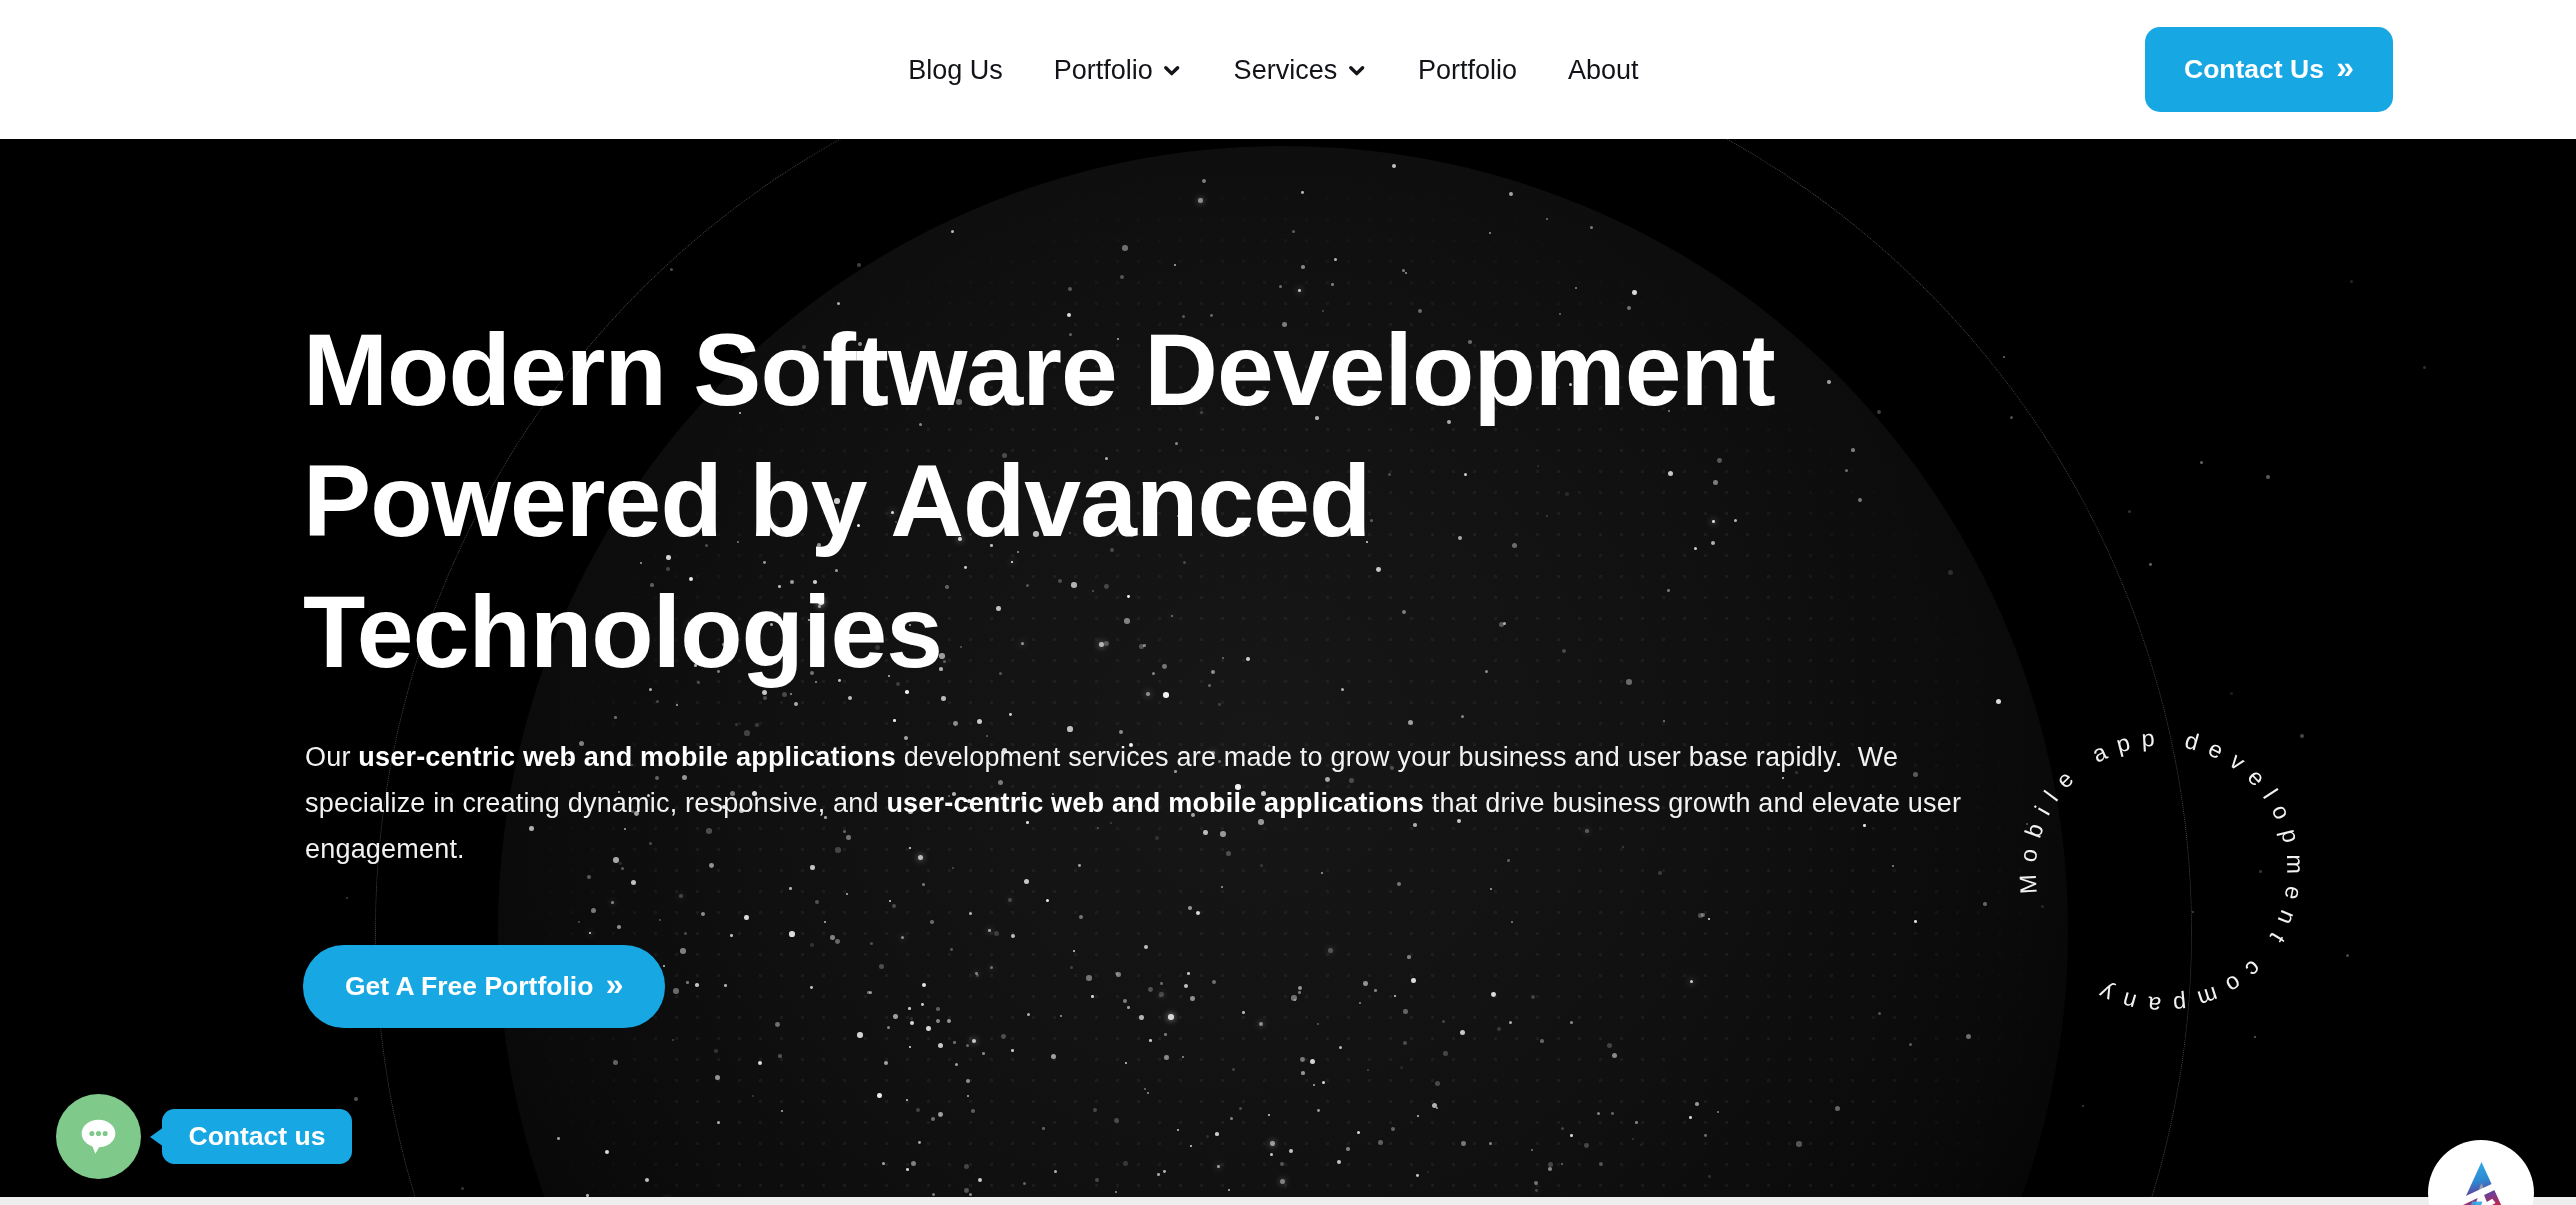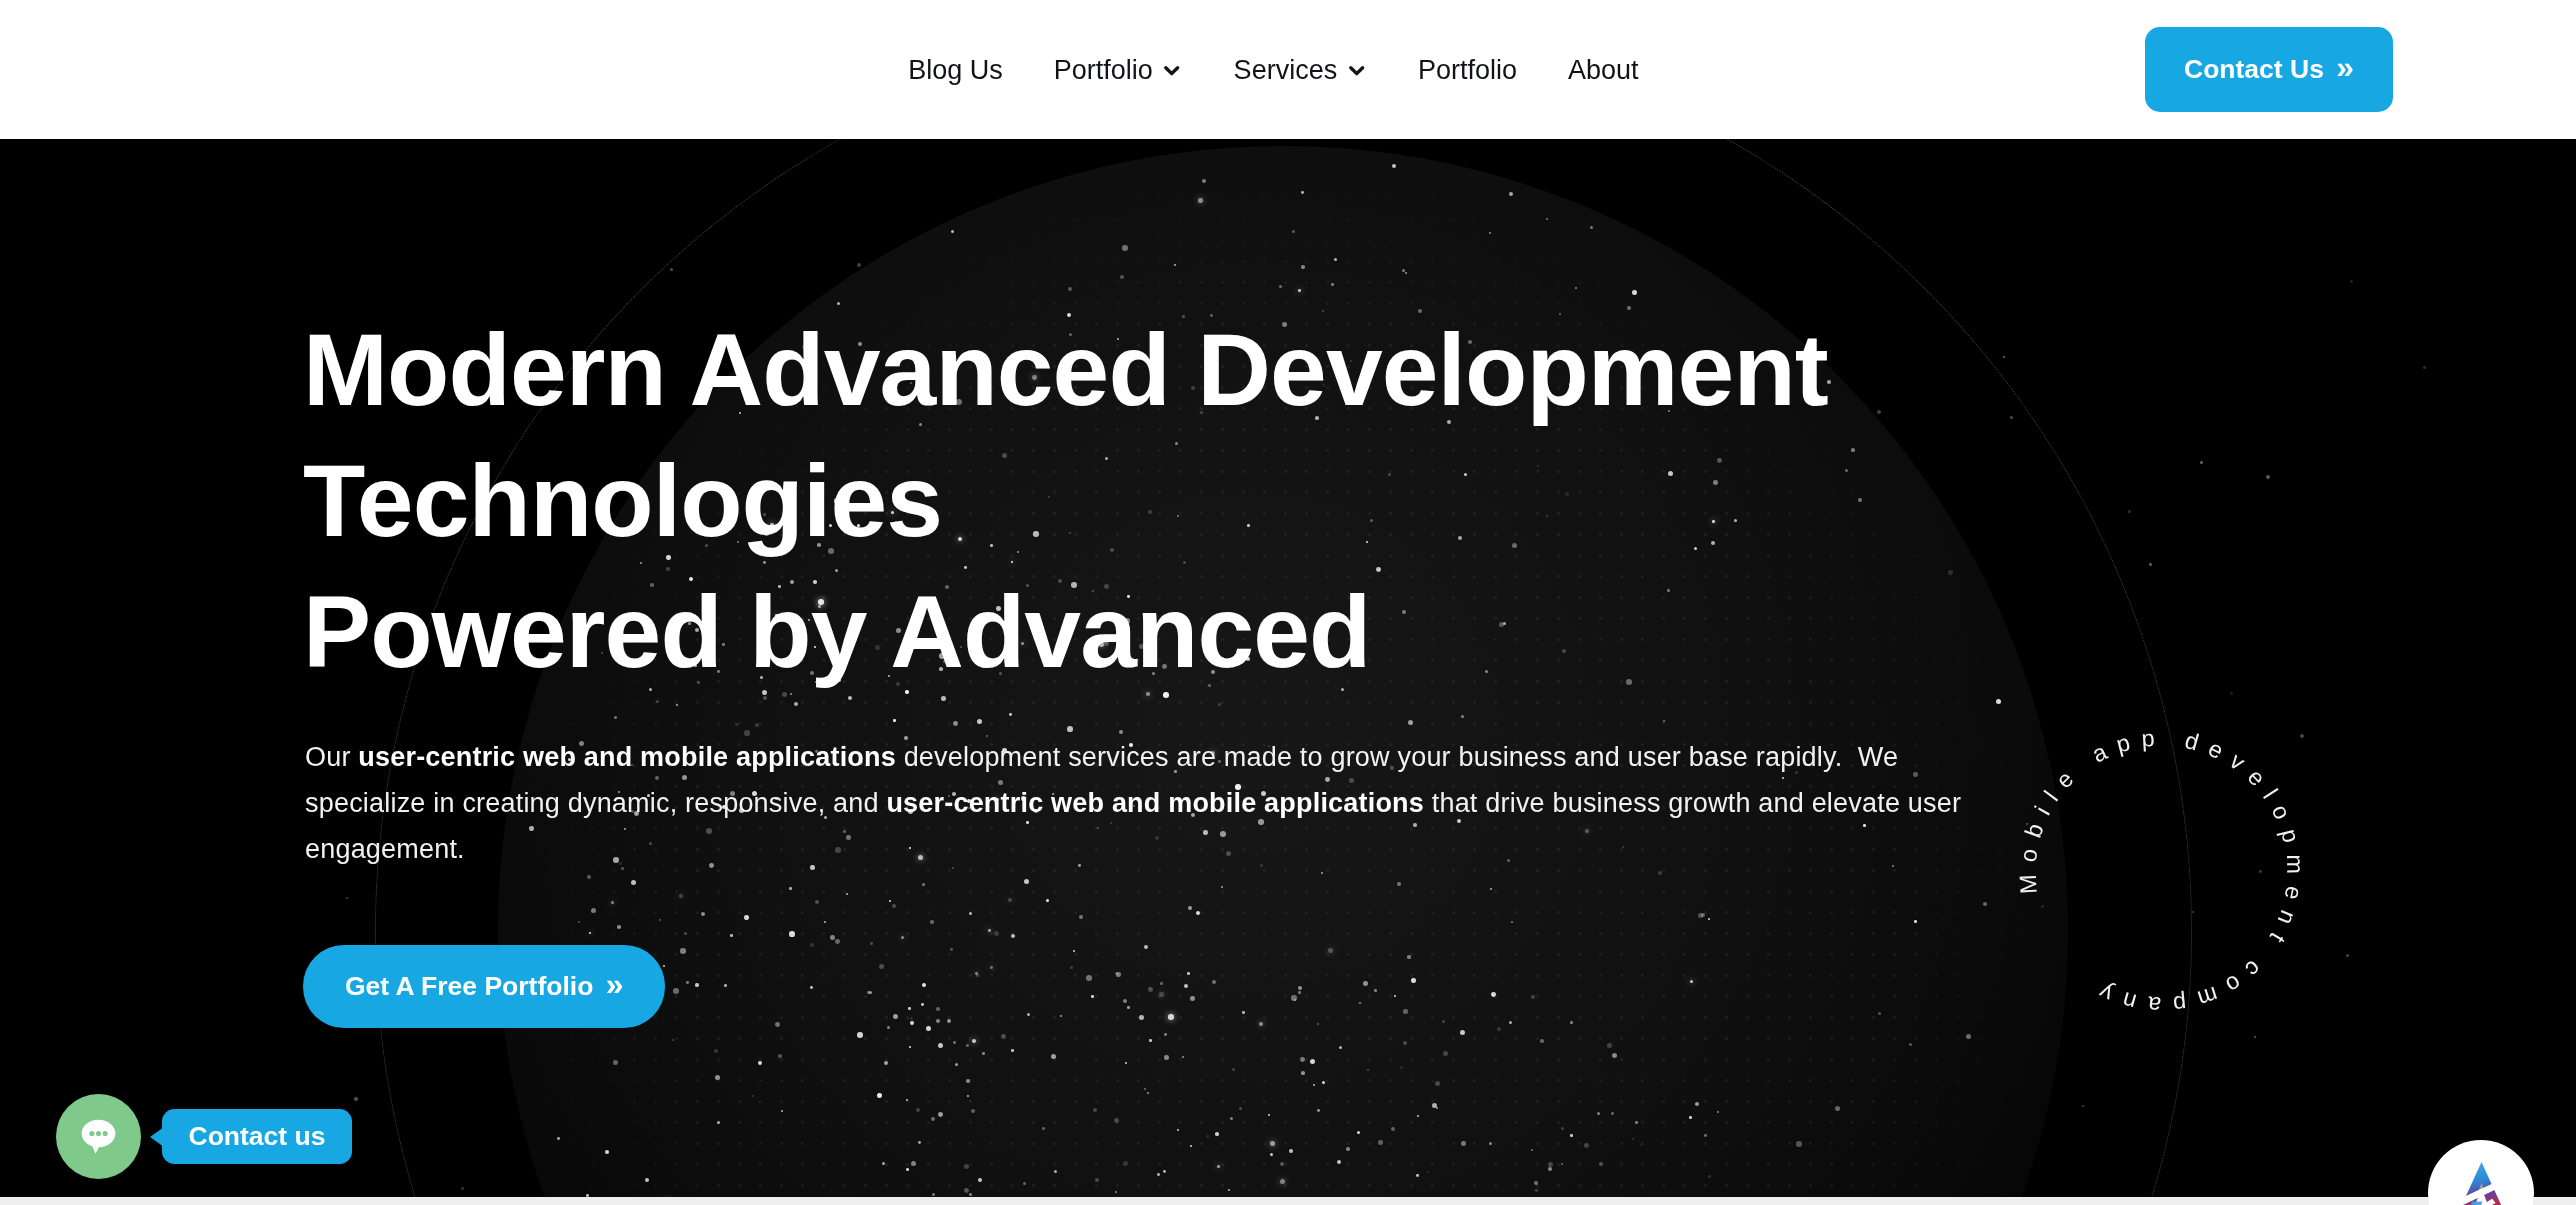--- a/index.html
+++ b/index.html
@@ -741,23 +741,23 @@
         <span class="dot" style="left: 1511px; top: 782px; width: 1.7px; height: 1.7px; opacity: 0.42;"></span>
         <span class="dot" style="left: 763px; top: 374px; width: 3.1px; height: 3.1px; opacity: 0.27;"></span>
         <span class="dot" style="left: 1400px; top: 927px; width: 3.2px; height: 3.2px; opacity: 0.1;"></span>
         <span class="dot" style="left: 2192px; top: 772px; width: 1.9px; height: 1.9px; opacity: 0.27;"></span>
         <span class="dot" style="left: 346px; top: 758px; width: 2.2px; height: 2.2px; opacity: 0.26;"></span>
         <span class="dot" style="left: 2230px; top: 553px; width: 2.6px; height: 2.6px; opacity: 0.11;"></span>
         <span class="dot" style="left: 1983px; top: 763px; width: 3.6px; height: 3.6px; opacity: 0.37;"></span>
       </div>
 
     <h1 class="hero-title">
-      <span class="line">Modern Advanced Development</span>
+      <span class="line">Modern Software Development</span>
+      <span class="line">Powered by Advanced</span>
       <span class="line">Technologies</span>
-      <span class="line">Powered by Advanced</span>
     </h1>
 
     <p class="hero-para"><span>Our </span><span class="b">user-centric web and mobile applications</span><span> development services are made to grow your business and user base rapidly.&nbsp; We specialize in creating dynamic, responsive, and </span><span class="b">user-centric web and mobile applications</span><span> that drive business growth and elevate user engagement.</span></p>
 
     <a class="btn hero-cta">
       <span>Get A Free Portfolio</span>
       <span class="arrow">»</span>
     </a>
 
     <div class="rot-badge">

